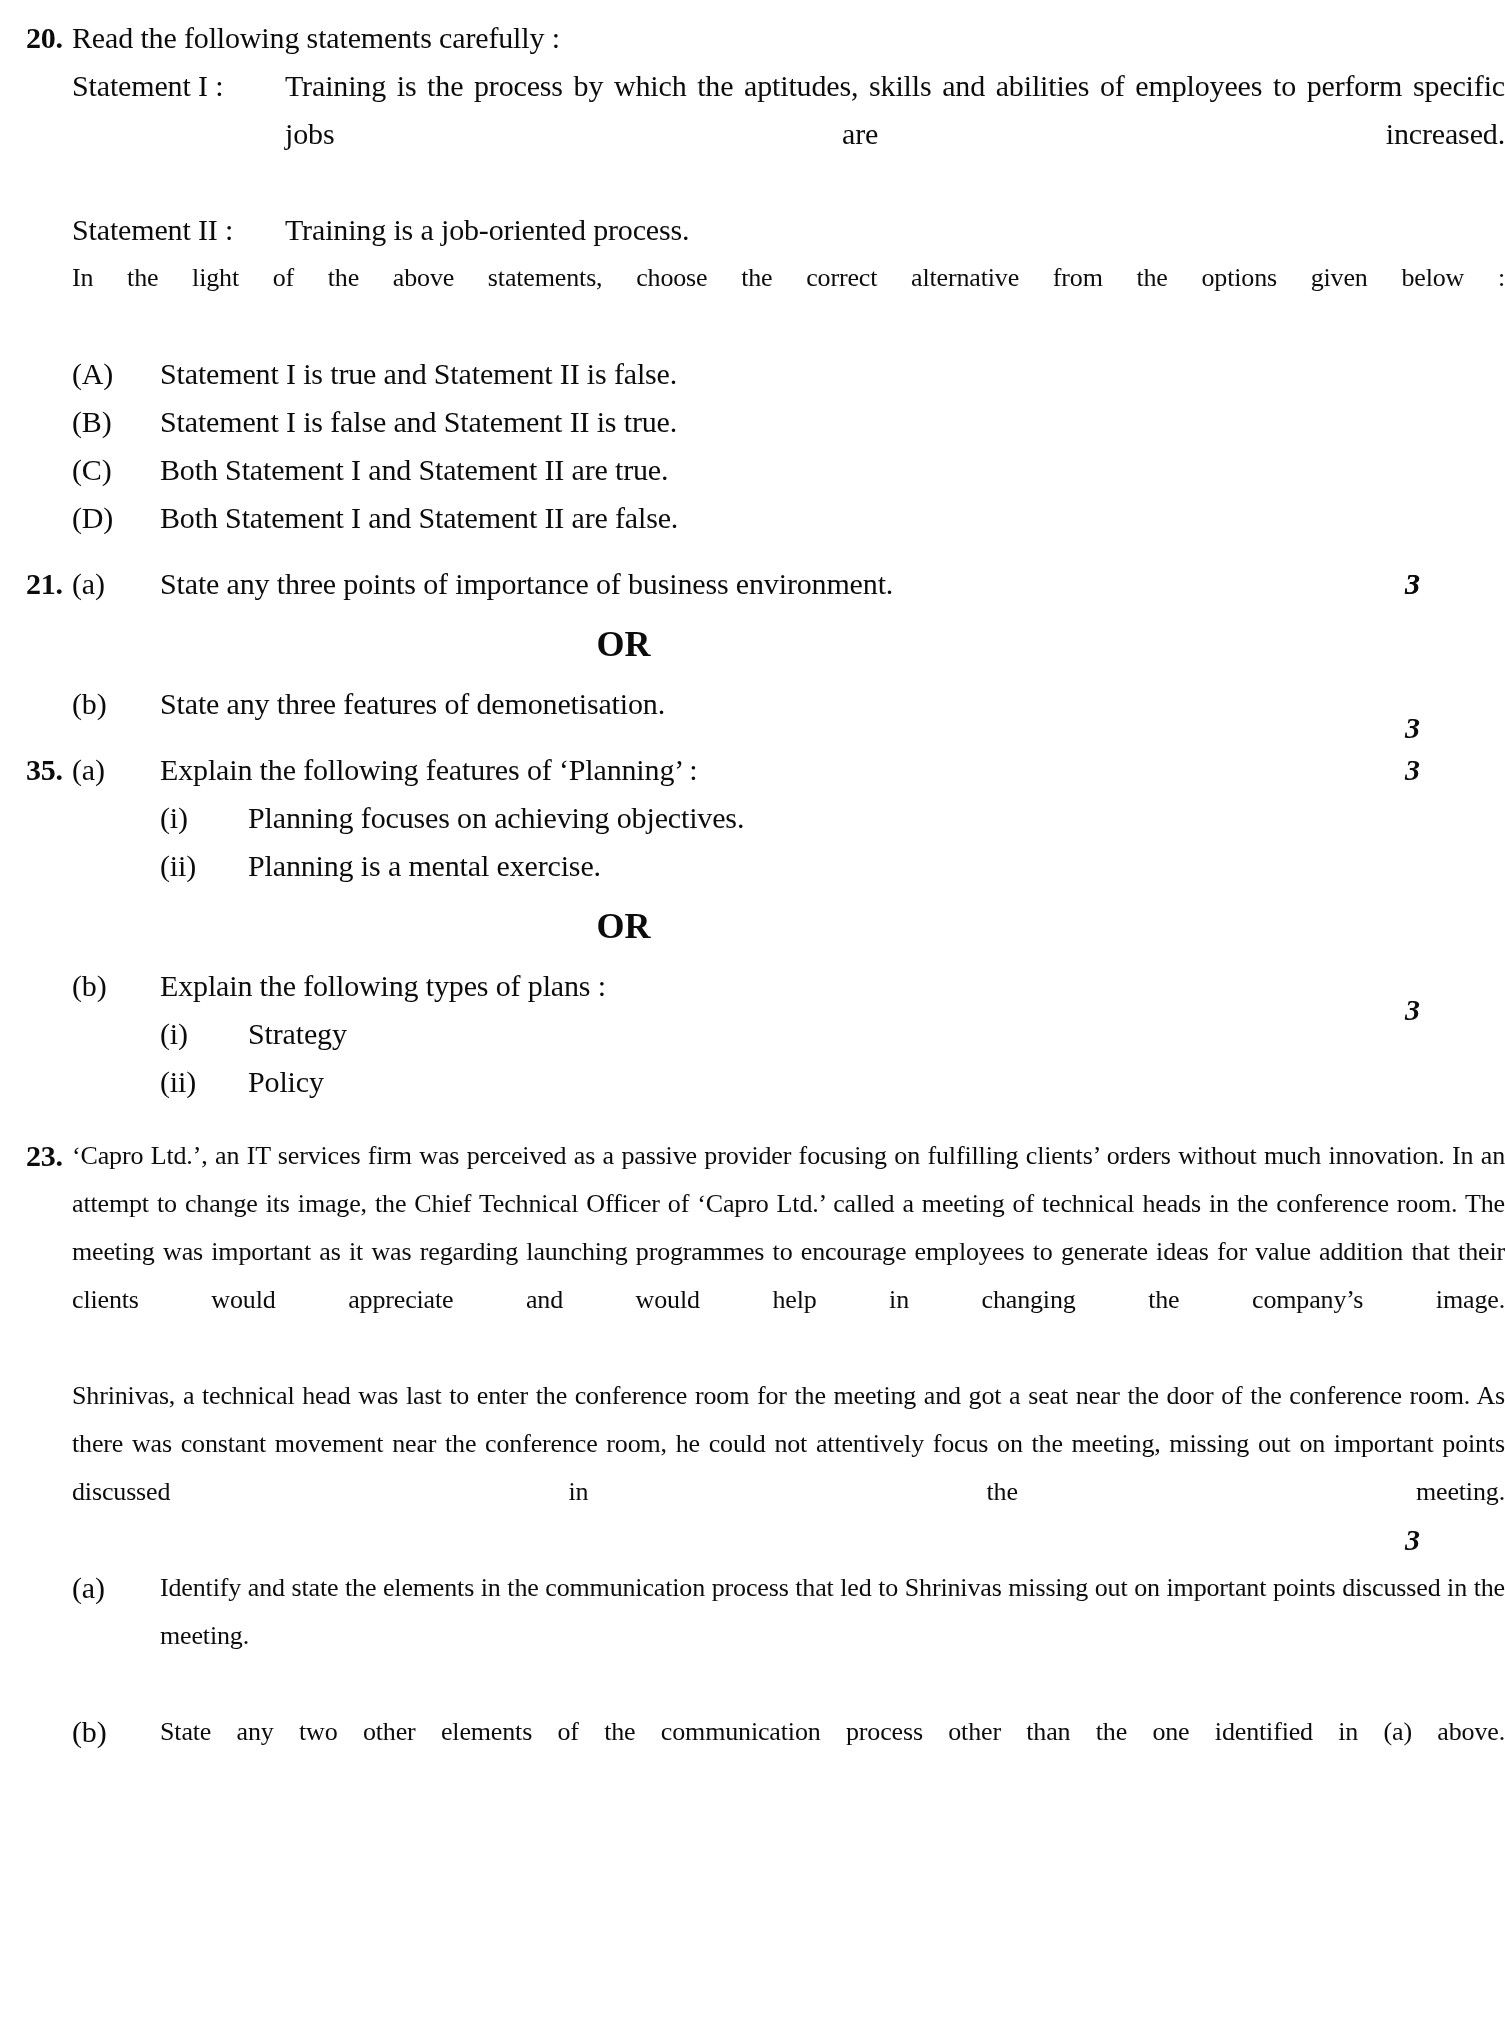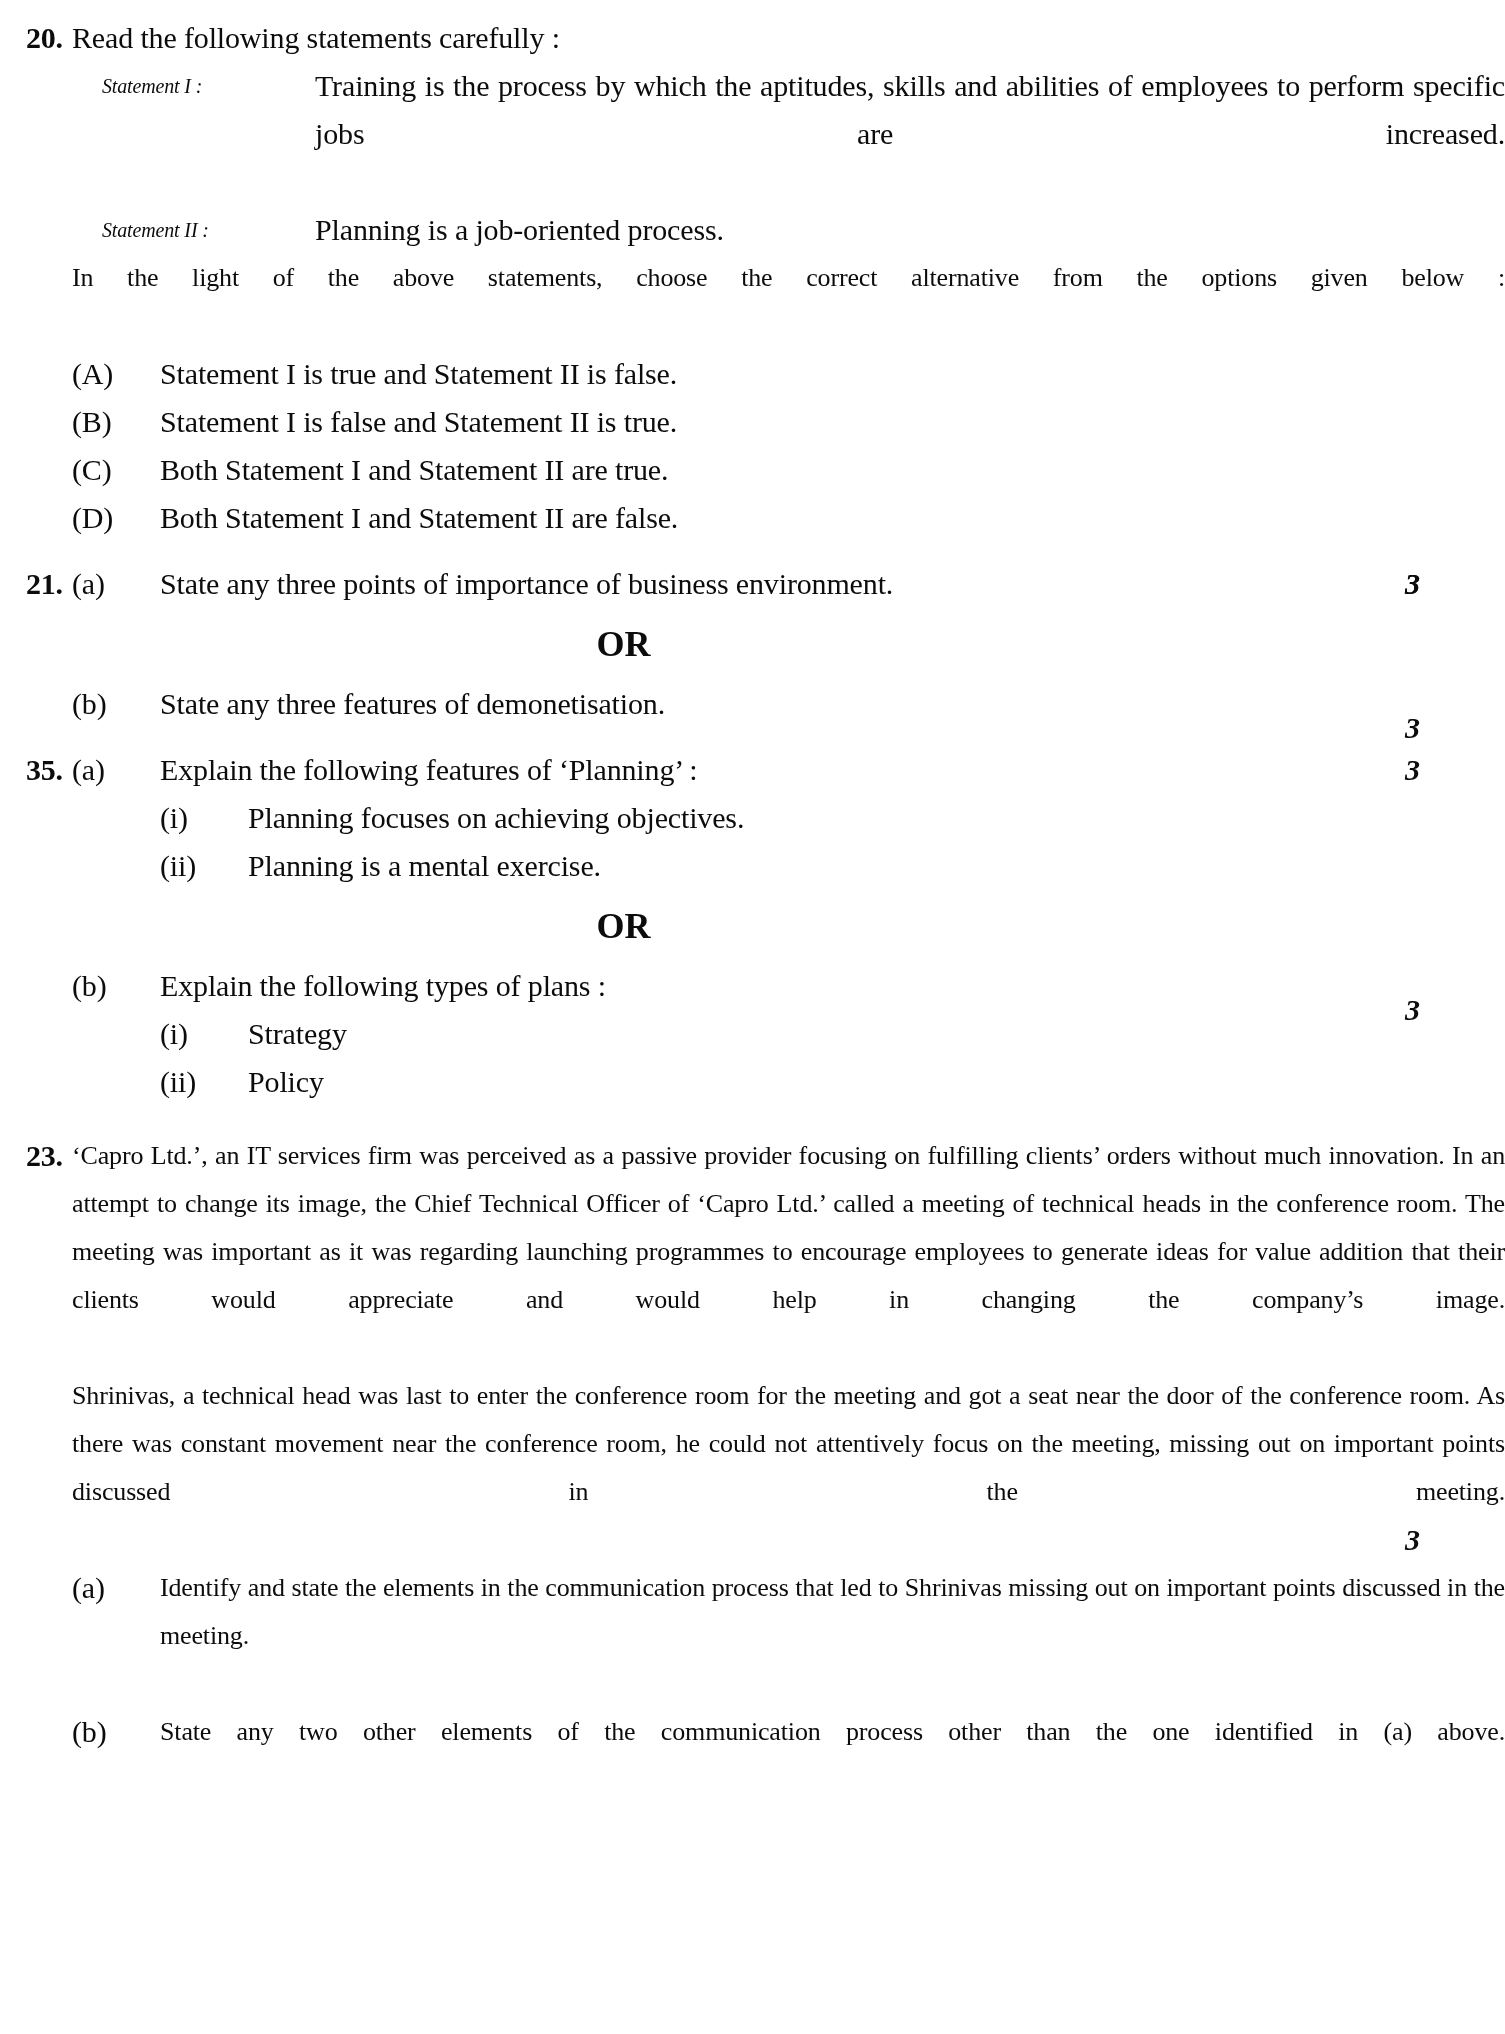--- a/index.html
+++ b/index.html
@@ -68,25 +68,23 @@
   }
 
   
   .stmt {
     display: flex;
     align-items: flex-start;
   }
   .stmt-label {
     flex: 0 0 auto;
     width: 213px;
-    font-style: italic;
-    font-size: 20px;
-    line-height: 48px;
-    letter-spacing: -0.15px;
-    margin-left: 30px;
+    font-size: 30px;
+    line-height: 48px;
+    letter-spacing: -0.15px;
   }
   .stmt-text {
     flex: 1 1 auto;
     min-width: 0;
     font-size: 30px;
     line-height: 48px;
     text-align: justify;
     letter-spacing: -0.15px;
   }
   .stmt-text::after {
@@ -181,21 +179,21 @@
 
       <div class="line">Read the following statements carefully :</div>
 
       <div class="stmt">
         <div class="stmt-label">Statement I :</div>
         <div class="stmt-text">Training is the process by which the aptitudes, skills and abilities of employees to perform specific jobs are increased.</div>
       </div>
 
       <div class="stmt">
         <div class="stmt-label">Statement II :</div>
-        <div class="stmt-text nojust">Planning is a job-oriented process.</div>
+        <div class="stmt-text nojust">Training is a job-oriented process.</div>
       </div>
 
       <div class="para">In the light of the above statements, choose the correct alternative from the options given below :</div>
 
       <div class="opt">
         <div class="opt-tag">(A)</div>
         <div class="opt-text">Statement I is true and Statement II is false.</div>
       </div>
       <div class="opt">
         <div class="opt-tag">(B)</div>

